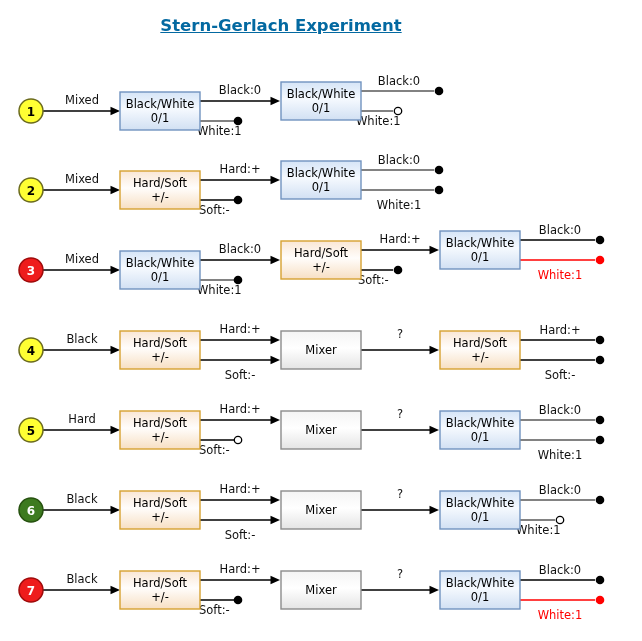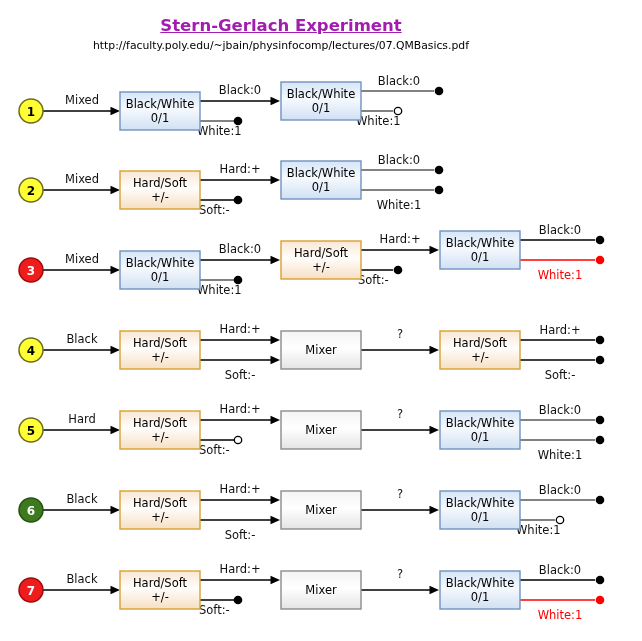--- a/index.html
+++ b/index.html
@@ -1,31 +1,30 @@
 <!DOCTYPE html>
 <html><head>
 <meta charset="utf-8">
 <style>
   html,body{margin:0;padding:0;}
   body{
     width:642px;height:641px;background:#ffffff;position:relative;
     font-family:"DejaVu Sans", sans-serif; overflow:hidden;
   }
   .titleblock{position:absolute;top:16px;left:0;width:562px;text-align:center;}
-  .title{font-size:16.5px;font-weight:bold;text-decoration:underline;color:#a21caf;letter-spacing:0px;}
+  .title{font-size:16.5px;font-weight:bold;text-decoration:underline;color:#0369a1;letter-spacing:0px;}
   .subtitle{font-size:10.8px;color:#000;margin-top:4px;}
   #diagram{position:absolute;left:0;top:0;}
   #diagram text{font-family:"DejaVu Sans", sans-serif;}
 </style>
 </head>
 <body>
 
 <div class="titleblock">
   <div class="title">Stern-Gerlach Experiment</div>
-  <div class="subtitle">http://faculty.poly.edu/~jbain/physinfocomp/lectures/07.QMBasics.pdf</div>
 </div>
 
 <svg id="diagram" width="642" height="641" viewBox="0 0 642 641">
     <defs>
       <linearGradient id="grad-bw" x1="0" y1="0" x2="0" y2="1">
         <stop offset="0%" stop-color="#d6e5f7"></stop>
         <stop offset="45%" stop-color="#f5f9fe"></stop>
         <stop offset="100%" stop-color="#d1e0f3"></stop>
       </linearGradient>
       <linearGradient id="grad-hs" x1="0" y1="0" x2="0" y2="1">

